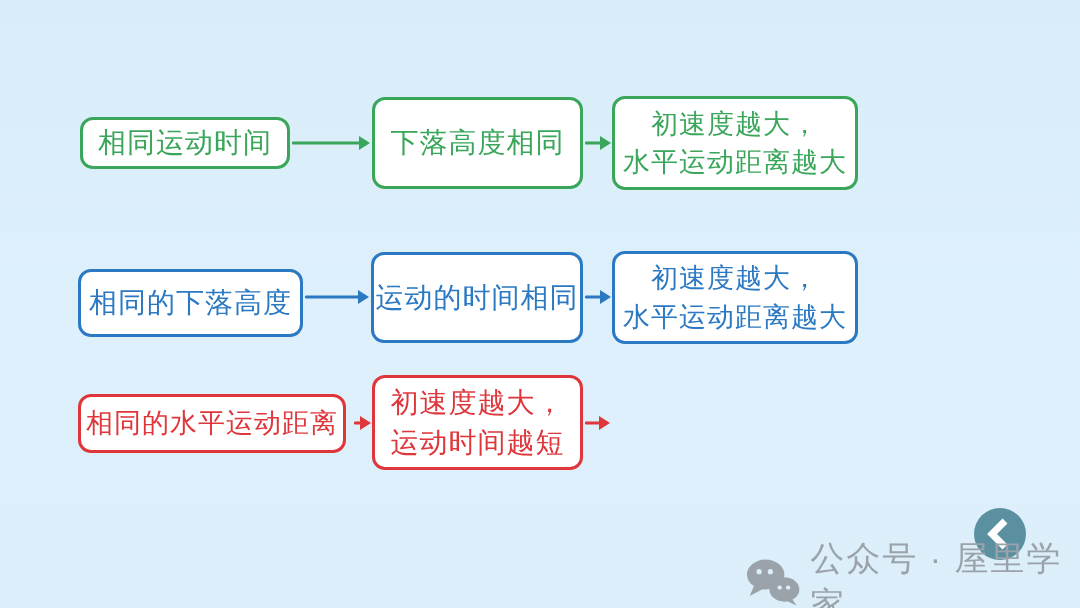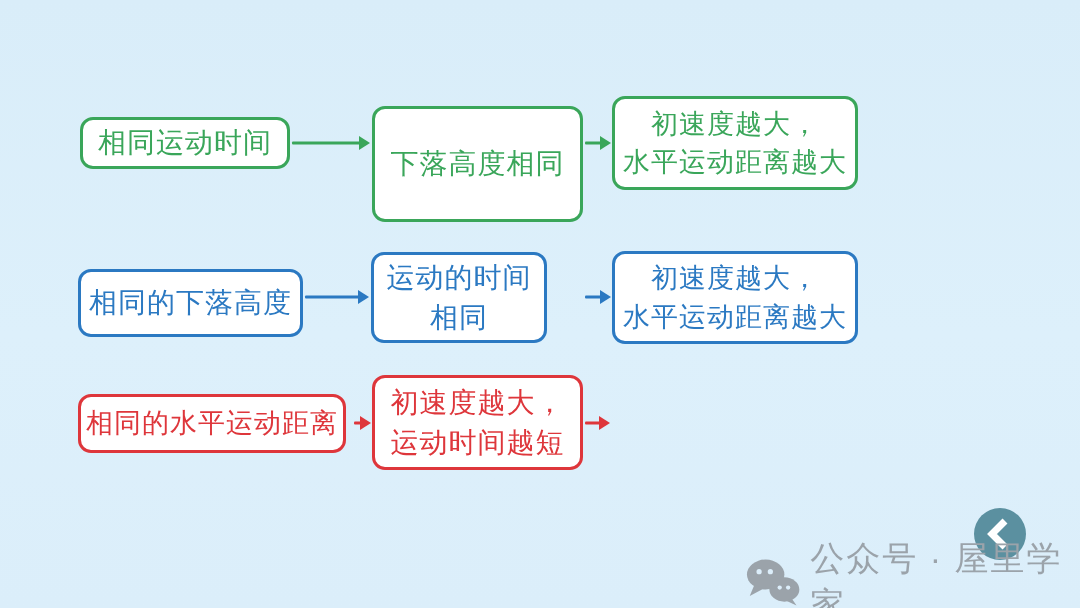--- a/index.html
+++ b/index.html
@@ -59,36 +59,36 @@
 <body>
 
 <div class="canvas">
 
   <div class="row" style="color: rgb(58, 166, 90);">
     <div class="box small" style="left:80px;top:117px;width:210px;height:52px;">相同运动时间</div>
     <div class="arrow" style="left:292px;top:135px;width:78px;">
       <span class="shaft"></span>
       <span class="head"></span>
     </div>
-    <div class="box" style="left:372px;top:97px;width:211px;height:116px;margin-top:9px;">下落高度相同</div>
+    <div class="box" style="left:372px;top:97px;width:211px;height:92px;">下落高度相同</div>
     <div class="arrow" style="left:585px;top:135px;width:26px;">
       <span class="shaft"></span>
       <span class="head"></span>
     </div>
     <div class="box wide" style="left:612px;top:96px;width:246px;height:94px;">初速度越大，
 水平运动距离越大</div>
   </div>
 
   <div class="row" style="color: rgb(43, 121, 194);">
     <div class="box small" style="left:78px;top:269px;width:225px;height:68px;">相同的下落高度</div>
     <div class="arrow" style="left:305px;top:289px;width:64px;">
       <span class="shaft"></span>
       <span class="head"></span>
     </div>
-    <div class="box" style="left:371px;top:252px;width:176px;height:91px;">运动的时间相同</div>
+    <div class="box" style="left:371px;top:252px;width:212px;height:91px;">运动的时间相同</div>
     <div class="arrow" style="left:585px;top:289px;width:26px;">
       <span class="shaft"></span>
       <span class="head"></span>
     </div>
     <div class="box wide" style="left:612px;top:251px;width:246px;height:93px;">初速度越大，
 水平运动距离越大</div>
   </div>
 
   <div class="row" style="color: rgb(222, 54, 59);">
     <div class="box small" style="left:78px;top:394px;width:268px;height:59px;font-size:27px;">相同的水平运动距离</div>

